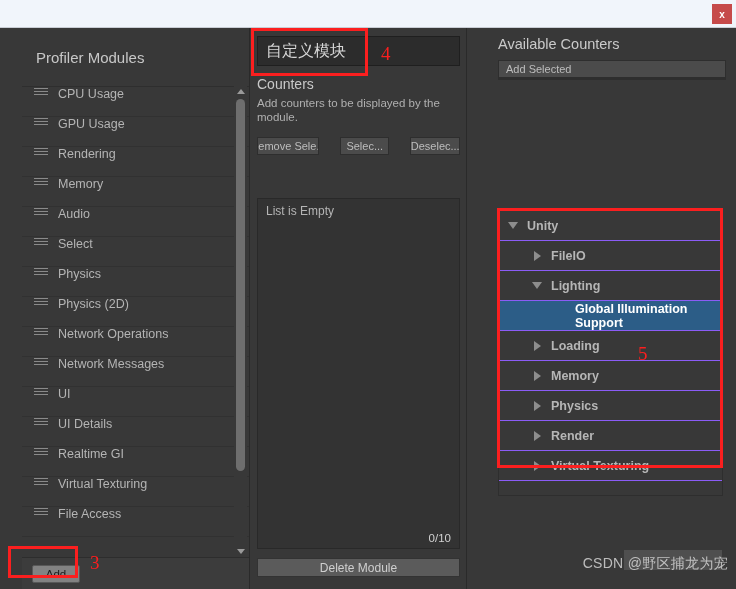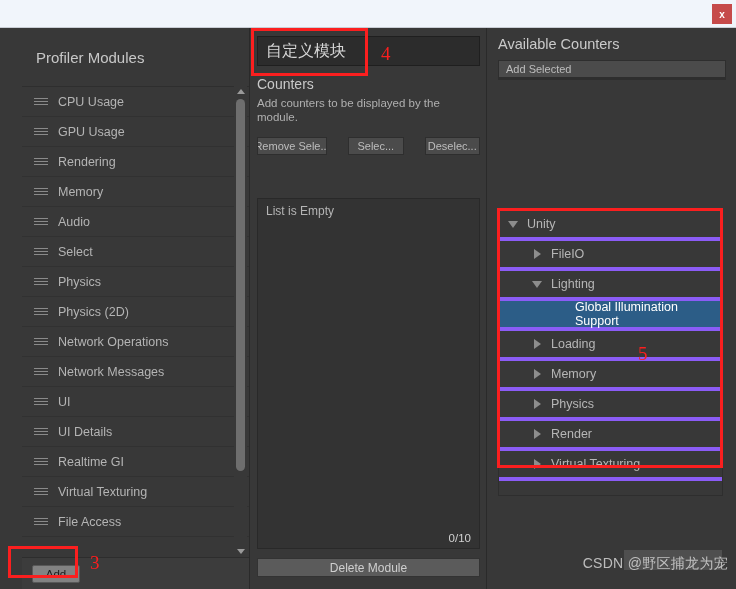--- a/index.html
+++ b/index.html
@@ -49,21 +49,21 @@
     background:#383838;
   }
   .panel-head .h-title { font-size:15px; color:#c8c8c8; }
 
   .module-list {
     position:absolute; left:0; top:58px; right:0; bottom:32px;
     background:#383838; border-top:1px solid #2e2e2e;
     overflow:hidden;
   }
   .module-row {
-    height:30px; display:flex; align-items:center;
+    height:30px; display:flex; align-items:flex-start;
     border-bottom:1px solid #313131; padding-left:12px;
     cursor:pointer;
   }
   .drag-icon {
     width:14px; height:10px; margin-right:10px; position:relative; flex:0 0 auto;
   }
   .drag-icon i {
     position:absolute; left:0; width:14px; height:1px; background:#8a8a8a; display:block;
   }
   .drag-icon i:nth-child(1){ top:1px; }
@@ -94,21 +94,21 @@
   }
   .btn-add {
     min-width:48px; height:18px; background:#828282; color:#1c1c1c;
     font-size:11.5px; border:1px solid #585858; border-radius:2px;
     display:flex; align-items:center; justify-content:center; padding:0 8px;
     cursor:pointer;
   }
 
   
   .mid-panel {
-    position:absolute; left:251px; top:0; width:236px; bottom:0;
+    position:absolute; left:251px; top:0; width:216px; bottom:0;
     background:#383838; border-right:1px solid #2a2a2a;
     padding:8px 6px 0 6px;
   }
   .name-field {
     height:30px; background:#2c2c2c; border:1px solid #1f1f1f;
     display:flex; align-items:center; padding-left:8px;
     font-size:16px; color:#d6d6d6; cursor:text;
   }
   .section-title { font-size:14px; color:#c9c9c9; margin-top:10px; }
   .section-desc {
@@ -150,21 +150,21 @@
     height:18px; background:#4b4b4b; border:1px solid #2e2e2e; color:#bdbdbd;
     font-size:11px; display:flex; align-items:center; padding:0 7px; cursor:pointer;
   }
   .addsel-fill { flex:1; height:18px; background:#3f3f3f; border:1px solid #2e2e2e; border-left:none; }
   .tree {
     position:absolute; left:10px; right:13px; top:182px; height:286px;
     background:#383838; border:1px solid #2e2e2e; overflow:hidden;
   }
   .tree-row {
     height:30px; display:flex; align-items:center;
-    border-bottom:4px solid #8b5cf6; cursor:pointer;
+    border-bottom:1px solid #8b5cf6; cursor:pointer;font-weight:bold;
   }
   .tree-row.selected { background:#2c5d87; }
   .tri-toggle {
     width:12px; height:12px; margin-right:8px; flex:0 0 auto;
     display:flex; align-items:center; justify-content:center;
   }
   .tri-toggle .t-right { width:0;height:0;border-top:5px solid transparent;border-bottom:5px solid transparent;border-left:7px solid #8d8d8d; }
   .tri-toggle .t-down { width:0;height:0;border-left:5px solid transparent;border-right:5px solid transparent;border-top:7px solid #8d8d8d; }
   .tree-row .t-label { font-size:12.5px; color:#b6b6b6; }
   .tree-row.selected .t-label { color:#ffffff; }

